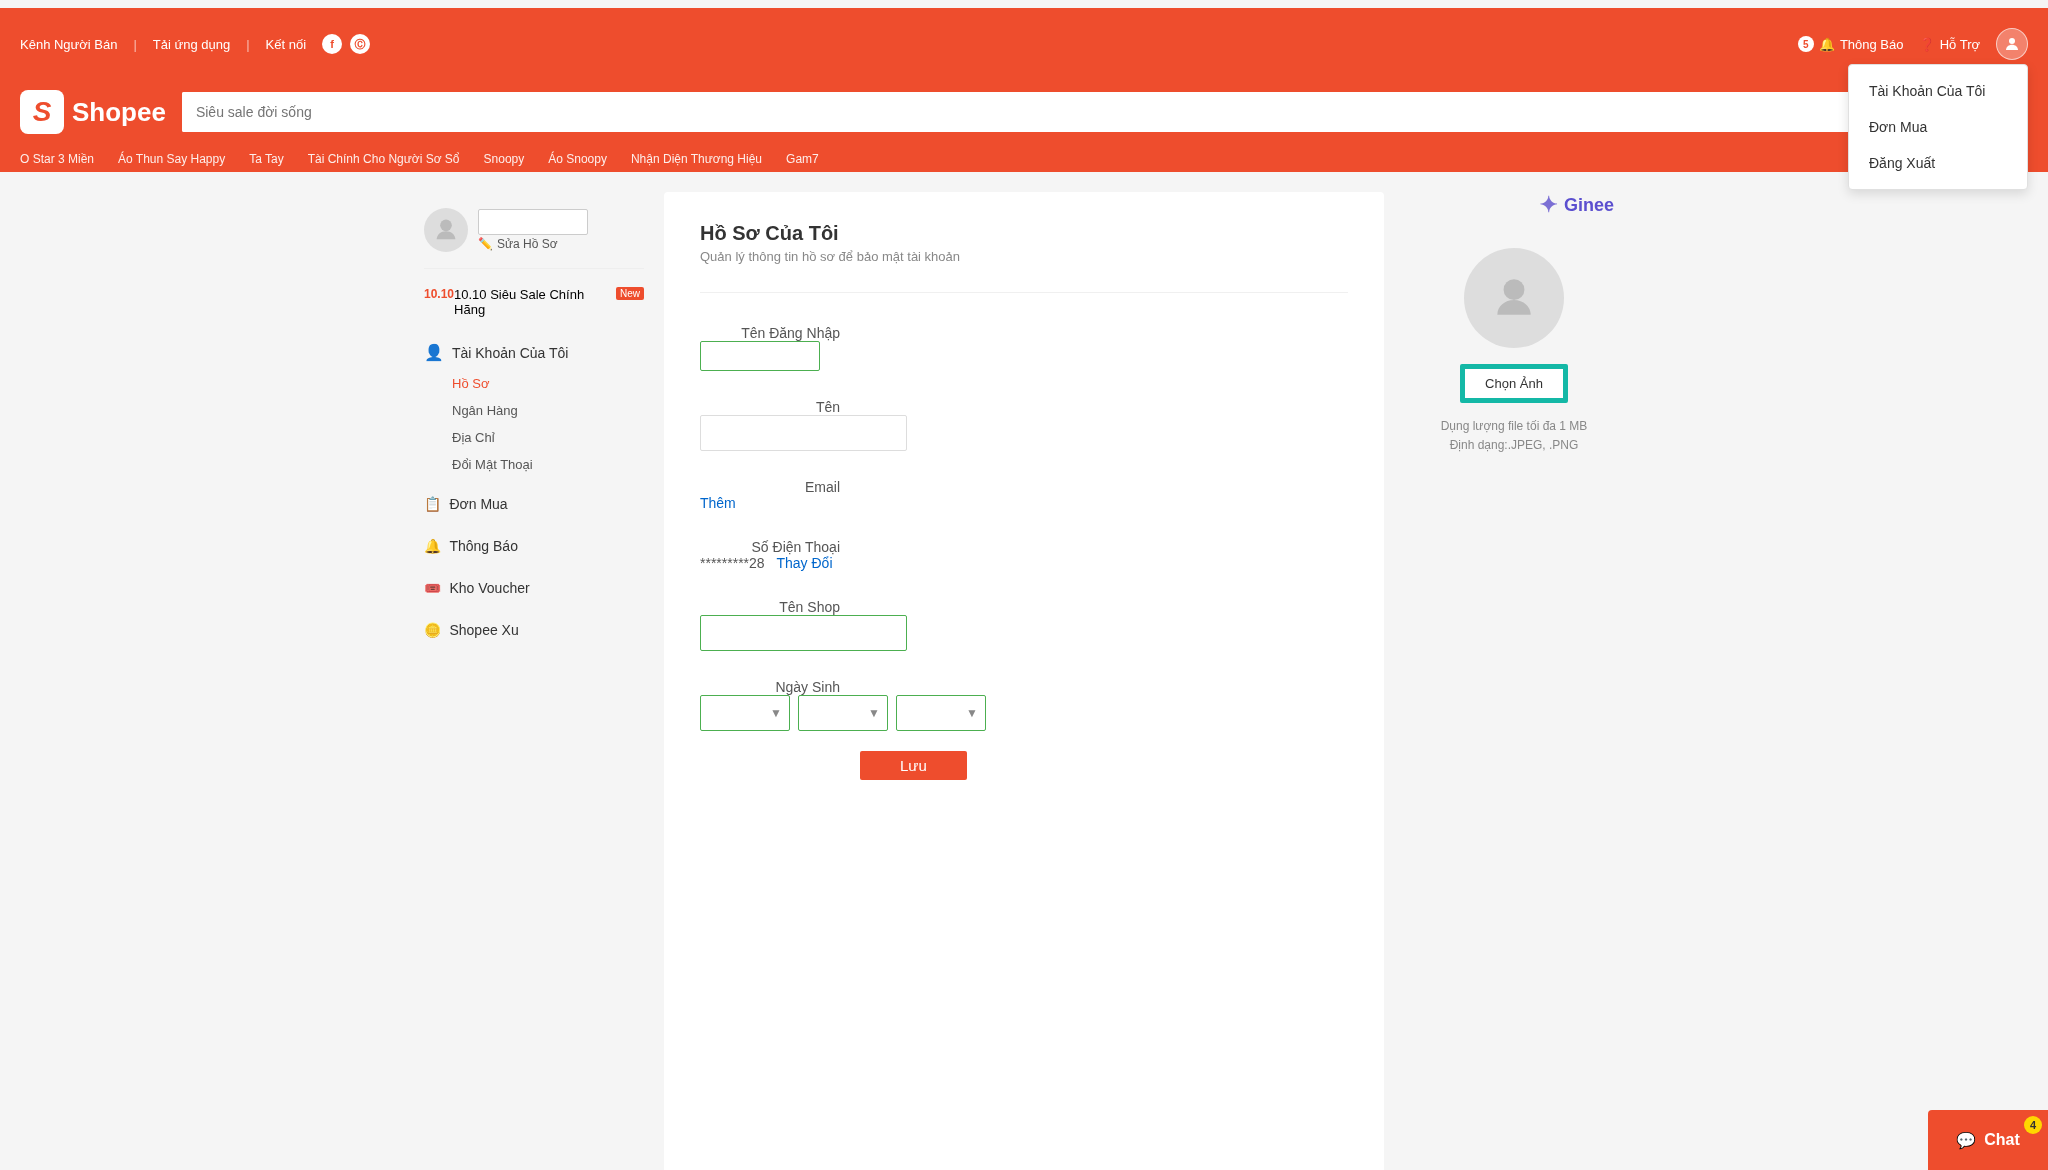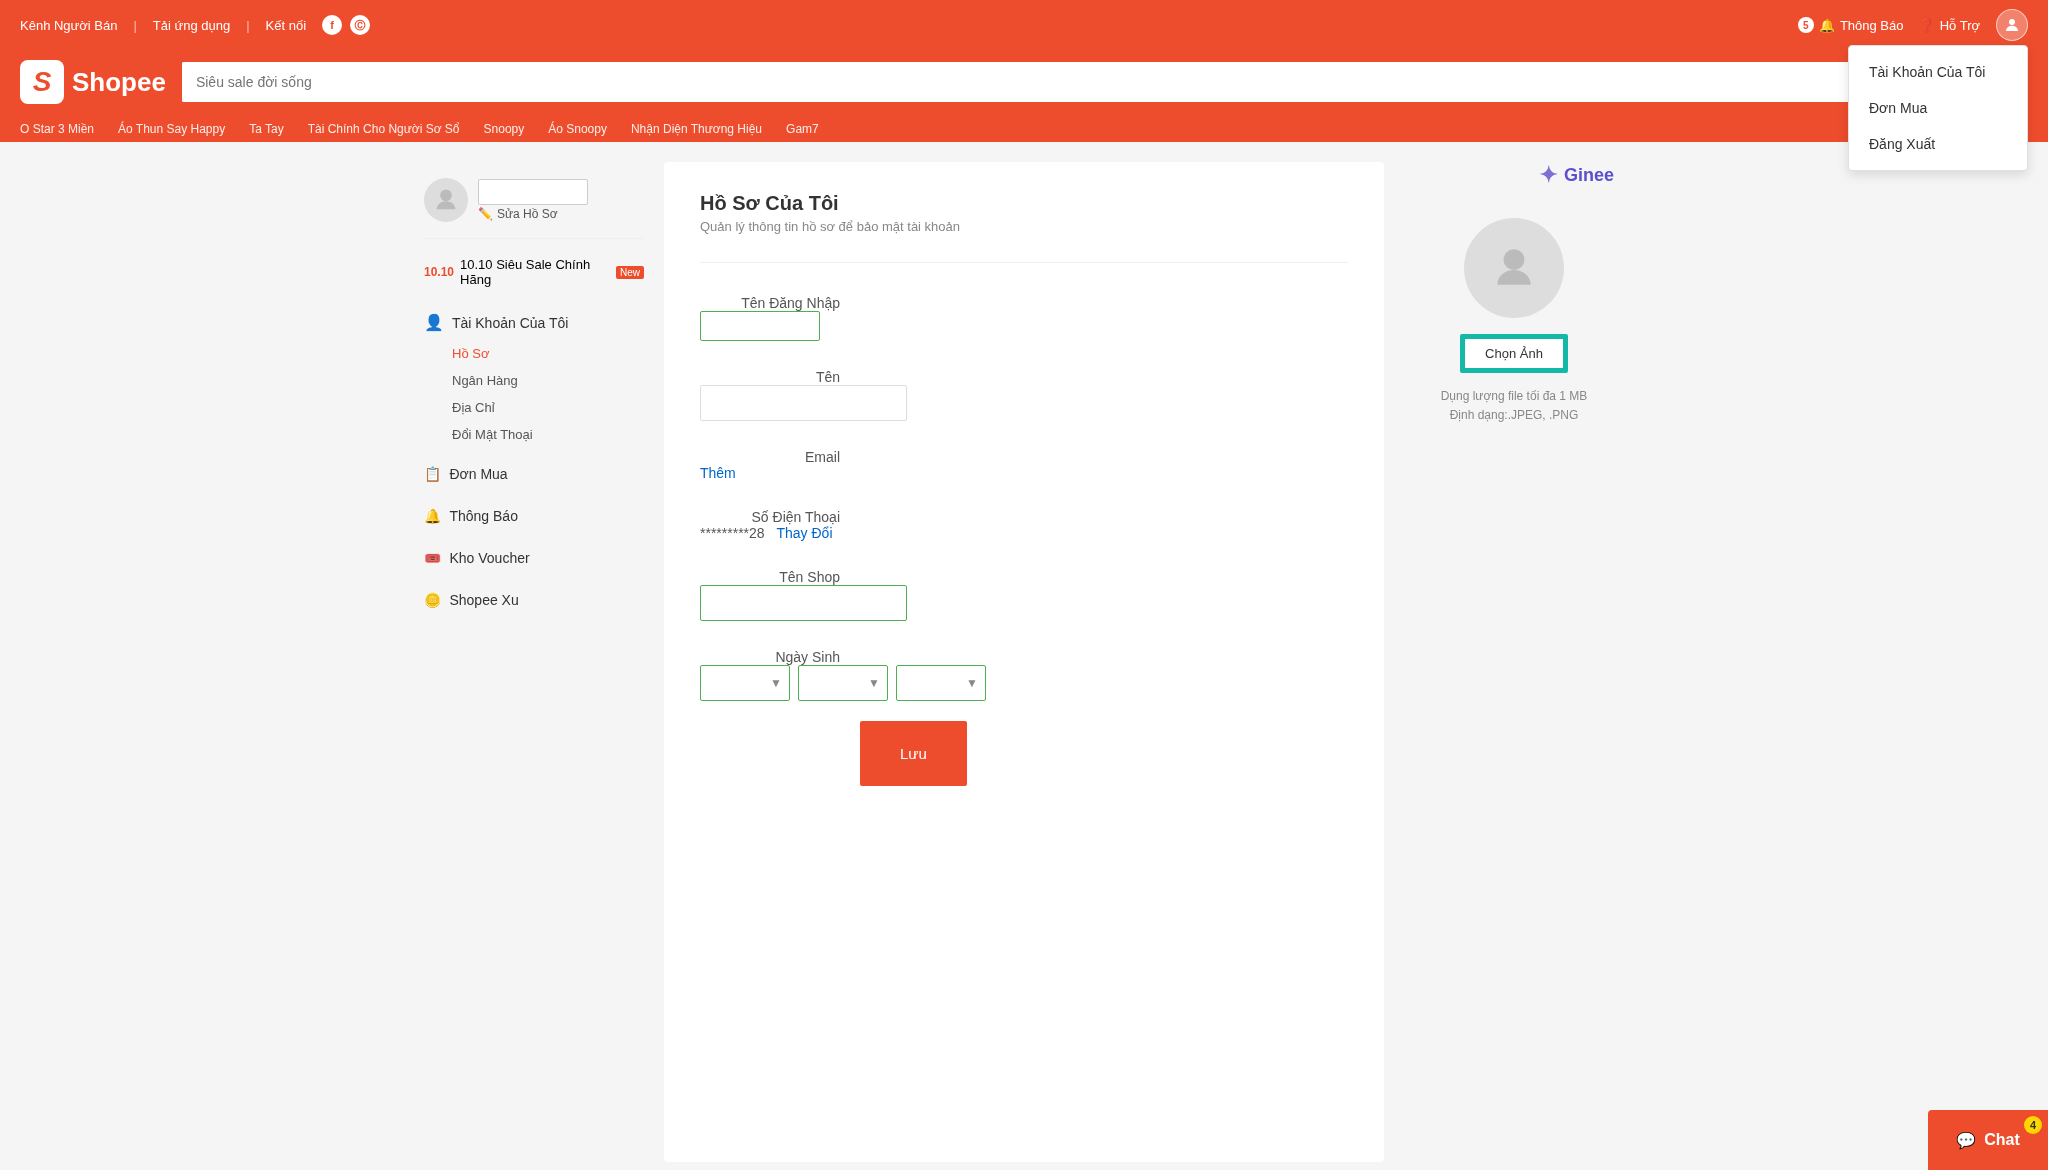--- a/index.html
+++ b/index.html
@@ -2,25 +2,26 @@
 <html><head>
   <meta charset="utf-8">
   <style>
     * { margin: 0; padding: 0; box-sizing: border-box; }
     body { font-family: Arial, sans-serif; background: #f5f5f5; font-size: 14px; }
 
     
     .top-bar {
       background: #ee4d2d;
       color: white;
-      padding: 9px 20px;
+      padding: 20px 20px;
       display: flex;
       align-items: center;
       justify-content: space-between;
       font-size: 13px;
+      margin-top: 8px;
     }
     .top-bar-left { display: flex; align-items: center; gap: 16px; }
     .top-bar-left a { color: white; text-decoration: none; }
     .top-bar-left .sep { opacity: 0.6; }
     .top-bar-right { display: flex; align-items: center; gap: 16px; }
     .top-bar-right a { color: white; text-decoration: none; display: flex; align-items: center; gap: 4px; }
     .social-icons { display: flex; gap: 8px; }
     .social-icon { width: 20px; height: 20px; border-radius: 50%; background: white; display: flex; align-items: center; justify-content: center; font-weight: bold; font-size: 11px; color: #ee4d2d; }
 
     
@@ -136,21 +137,21 @@
     }
     .sidebar-username-box {
       background: white;
       border: 1px solid #ccc;
       border-radius: 2px;
       width: 110px;
       height: 26px;
     }
     .edit-profile { font-size: 12px; color: #555; display: flex; align-items: center; gap: 4px; margin-top: 2px; cursor: pointer; }
     .sidebar-promo {
-      display: flex; align-items: center; gap: 6px; padding: 8px 0;
+      display: flex; align-items: flex-start; padding: 8px 0;
       font-size: 13px; cursor: pointer;
     }
     .promo-badge { color: #ee4d2d; font-weight: bold; font-size: 12px; }
     .new-badge { background: #ee4d2d; color: white; font-size: 10px; border-radius: 2px; padding: 1px 4px; margin-left: 4px; }
     .sidebar-category { margin-top: 10px; }
     .sidebar-cat-header {
       display: flex; align-items: center; gap: 8px; padding: 8px 0;
       font-size: 14px; font-weight: 500; color: #333; cursor: pointer;
     }
     .sidebar-cat-items { padding-left: 28px; }
@@ -234,21 +235,21 @@
       color: #888; font-size: 12px;
     }
     .day-select { width: 90px; }
     .month-select { width: 90px; }
     .year-select { width: 90px; }
     .save-btn {
       background: #ee4d2d;
       color: white;
       border: none;
       border-radius: 2px;
-      padding: 24px 40px;
+      padding: 6px 40px;
       font-size: 15px;
       cursor: pointer;
       margin-left: 160px;
     }
 
     
     .right-panel {
       width: 220px;
       flex-shrink: 0;
       display: flex;

